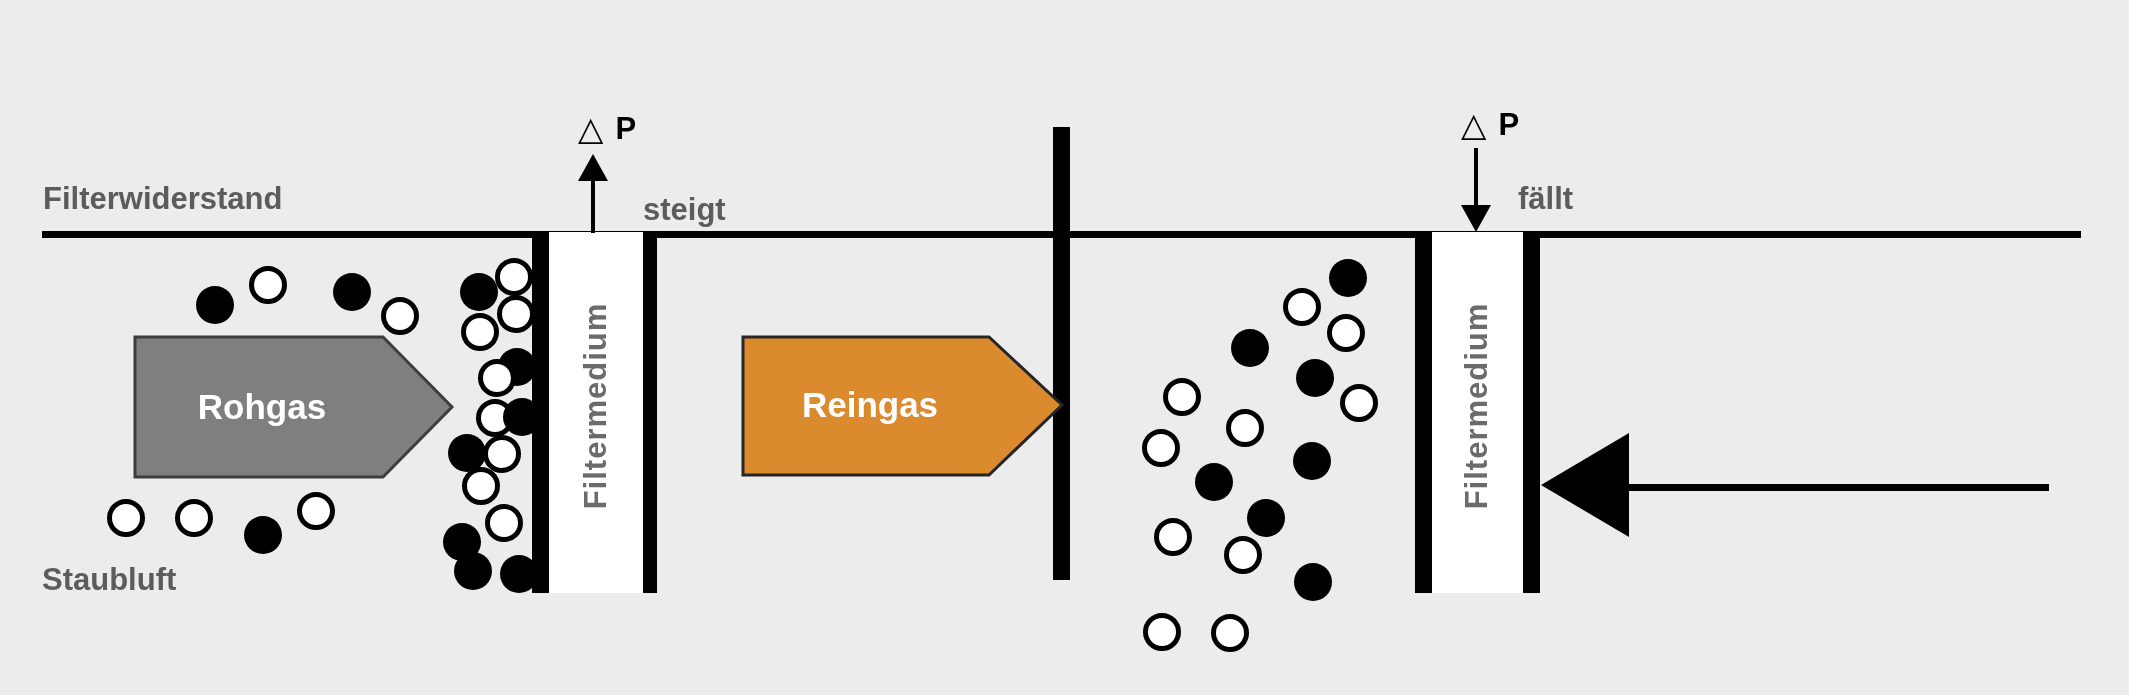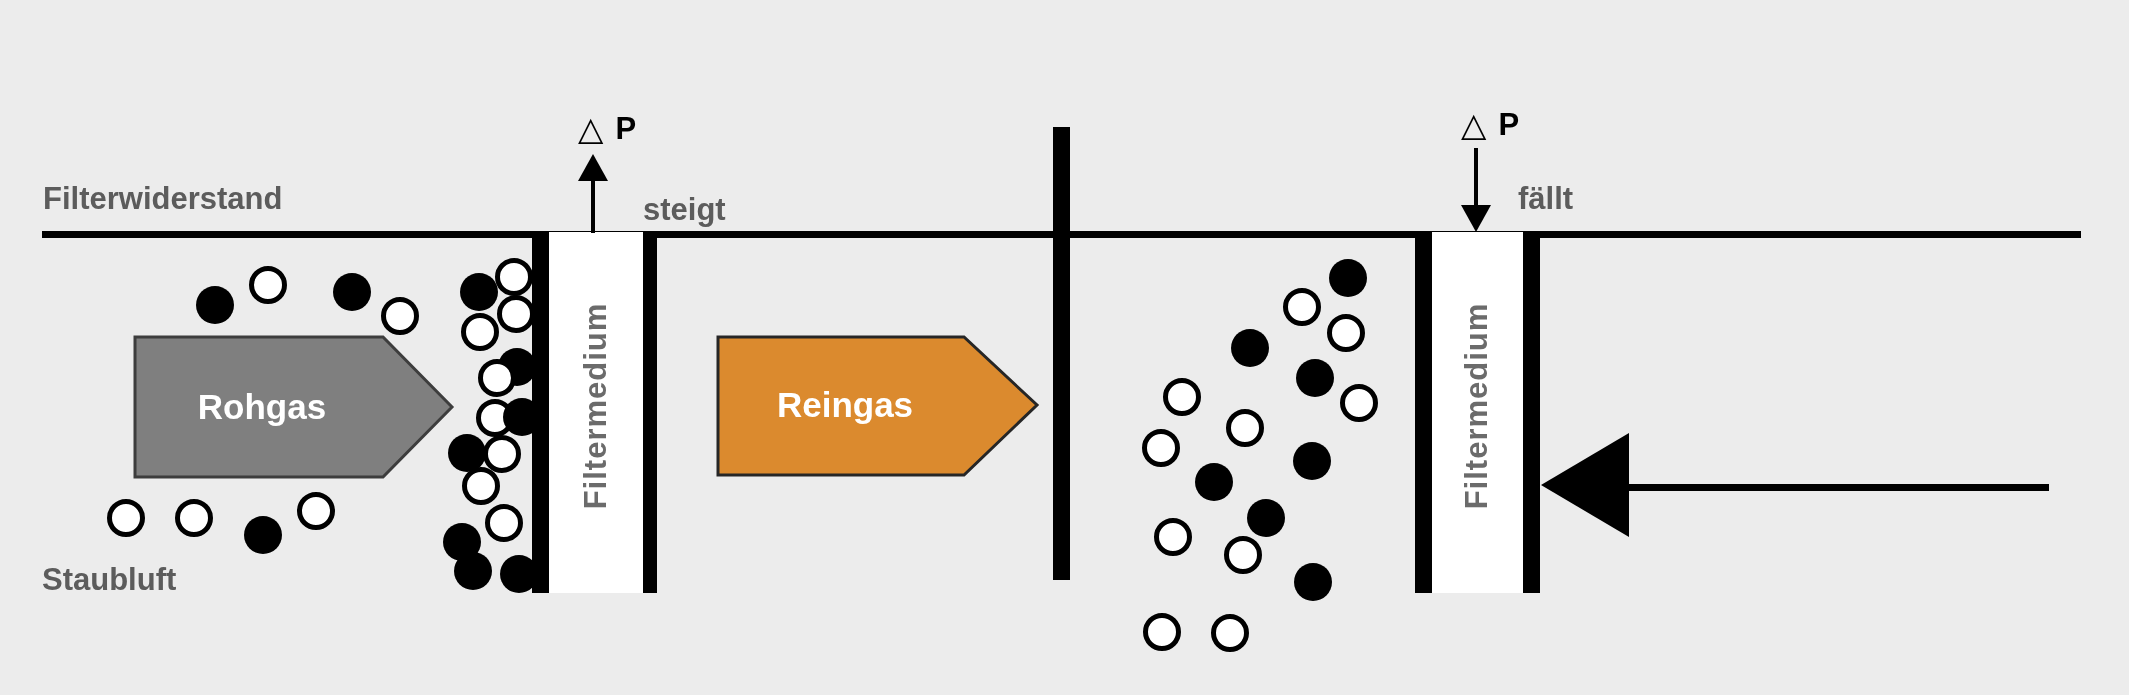--- a/index.html
+++ b/index.html
@@ -70,21 +70,21 @@
   <div class="abs vbar" style="left:1523px;top:232px;width:17px;height:361px;"></div>
   <div class="abs fm-text" style="left:1327px;top:388px;width:300px;text-align:center;">Filtermedium</div>
 
   <div class="abs" style="left:133px;top:335px;z-index:5;">
     <svg width="322" height="144" viewBox="0 0 322 144">
       <polygon points="2,2 250,2 319,72 250,142 2,142" fill="#7f7f7f" stroke="#3d3d3d" stroke-width="3"></polygon>
     </svg>
     <div class="abs flow-label" style="left:0;top:52px;width:258px;">Rohgas</div>
   </div>
 
-  <div class="abs" style="left:716px;top:335px;z-index:5;">
+  <div class="abs" style="left:741px;top:335px;z-index:5;">
     <svg width="324" height="142" viewBox="0 0 324 142">
       <polygon points="2,2 248,2 321,70 248,140 2,140" fill="#db8a2e" stroke="#262626" stroke-width="3"></polygon>
     </svg>
     <div class="abs flow-label" style="left:0;top:50px;width:258px;">Reingas</div>
   </div>
 
   <div class="abs tri-left" style="left:1541px;top:433px;"></div>
   <div class="abs shaft-h" style="left:1627px;top:484px;width:422px;"></div>
 
   <div class="abs label" style="left:42px;top:562px;">Staubluft</div>

